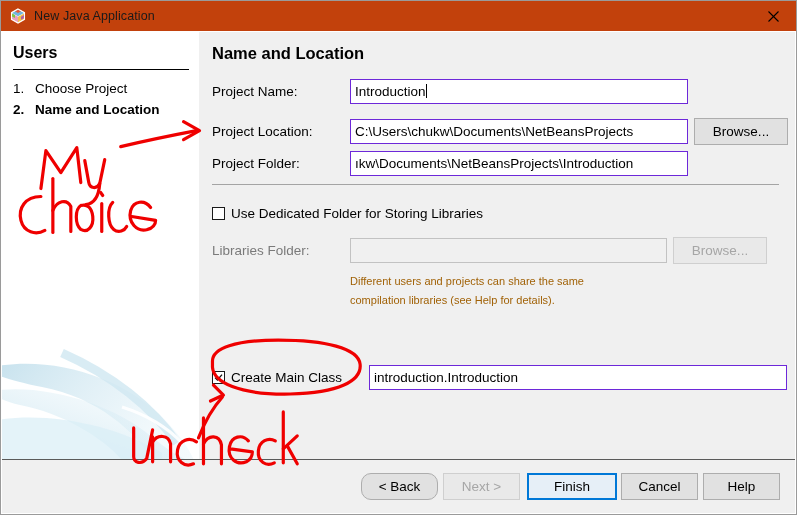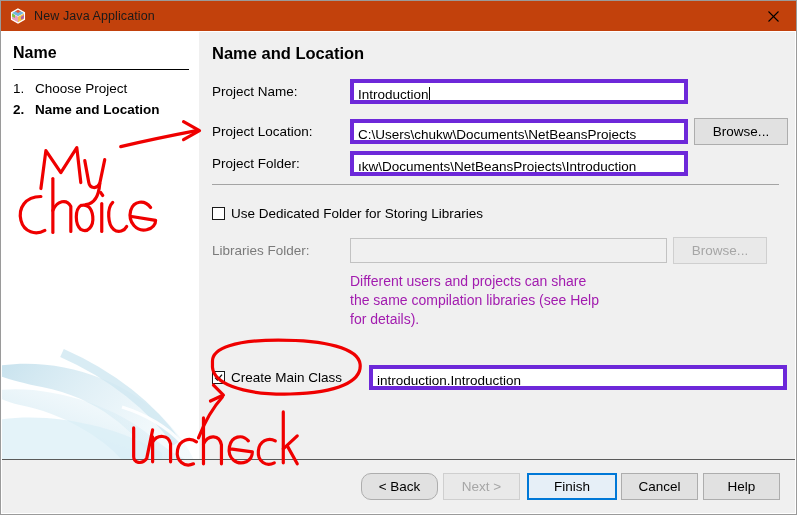--- a/index.html
+++ b/index.html
@@ -84,21 +84,21 @@
   .row{position:absolute;display:flex;align-items:center;}
   .lbl-right{
     text-align:left;font-size:13.5px;color:#000;white-space:nowrap;
   }
   .lbl-dim{color:#7a7a7a;}
 
   .tfield{
     box-sizing:border-box;
     height:25px;
     background:#ffffff;
-    border:4px solid #6d28d9;
+    border:1px solid #6d28d9;
     font-family:"Liberation Sans", sans-serif;
     font-size:13.5px;
     color:#000;
     padding:0 4px;
     line-height:23px;
     white-space:nowrap;overflow:hidden;
   }
   .tfield.caret::after{
     content:"";display:inline-block;width:1px;height:14px;
     background:#000;vertical-align:-2px;margin-left:0px;
@@ -131,21 +131,21 @@
     width:13px;height:13px;box-sizing:border-box;
     border:1.4px solid #1a1a1a;background:#fff;
     display:inline-flex;align-items:center;justify-content:center;
     flex:none;margin-right:6px;
   }
   .cbox .box svg{display:block;}
   .cbox .txt{font-size:13.5px;color:#000;white-space:nowrap;}
 
   .hint{
     position:absolute;
-    font-size:14px;color:#a21caf;line-height:19px;
+    font-size:11px;color:#a16207;line-height:19px;
     width:250px;
   }
 
   
   .buttonbar{
     position:absolute;left:1px;right:1px;bottom:1px;height:53px;
     background:#f0f0f0;
     border-top:1px solid #5a5a5a;
   }
   .buttonbar .btn{position:absolute;top:13px;}
@@ -176,21 +176,21 @@
     <span class="tb-title">New Java Application</span>
     <div class="tb-close">
       <svg width="13" height="13" viewBox="0 0 13 13">
         <line x1="1.5" y1="1.5" x2="11.5" y2="11.5" stroke="#000" stroke-width="1.1"></line>
         <line x1="11.5" y1="1.5" x2="1.5" y2="11.5" stroke="#000" stroke-width="1.1"></line>
       </svg>
     </div>
   </div>
 
   <div class="steps-pane">
-    <div class="steps-title">Name</div>
+    <div class="steps-title">Users</div>
     <div class="steps-rule"></div>
 
     <div class="steps-list">
       <div class="step">
         <span class="num">1.</span>
         <span class="lbl">Choose Project</span>
       </div>
       <div class="step current">
         <span class="num">2.</span>
         <span class="lbl">Name and Location</span>

